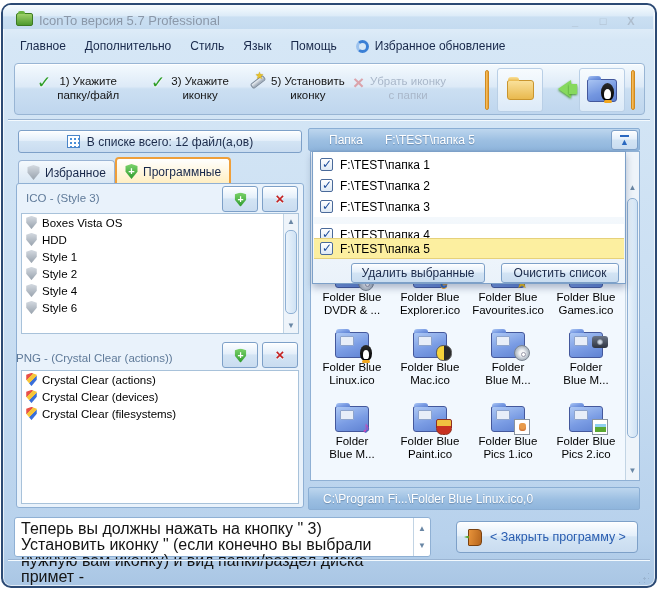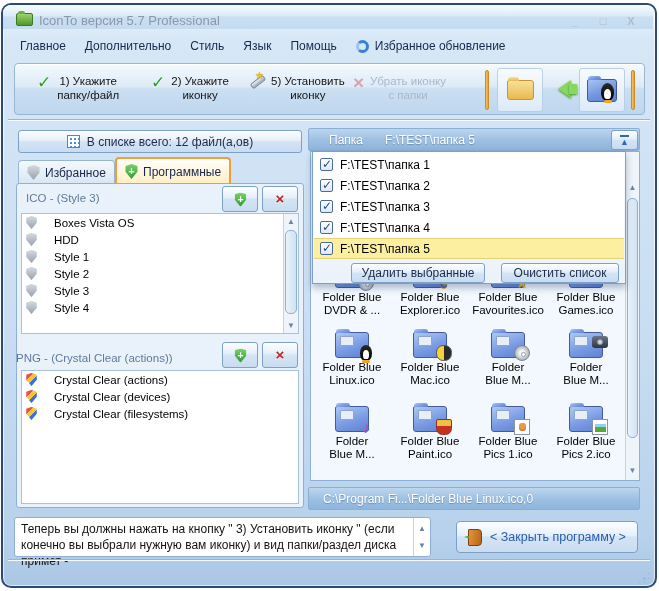--- a/index.html
+++ b/index.html
@@ -102,21 +102,21 @@
   .shield.multi { background:linear-gradient(135deg,#e85048 0 32%,#f5c53a 32% 55%,#3a6fd8 55% 80%,#8fd0f0 80%); }
   .plus-badge { position:absolute; right:-4px; bottom:-3px; font-size:10px; font-weight:bold;
     color:#18a818; text-shadow:0 0 2px #fff, 0 0 2px #fff; }
   .panel { position:absolute; left:16px; top:183px; width:288px; height:325px;
     background:#e9f2fb; border:1px solid #8fb0d4; border-radius:3px; }
   .sec-header { position:absolute; font-size:11.5px; color:#5f7a99; }
   .mini-btn { position:absolute; width:36px; height:26px; }
   .red-x { color:#c32222; font-size:15px; font-weight:bold; line-height:14px;
     text-shadow:0 1px 0 rgba(255,255,255,.8); }
   .list { position:absolute; background:#fff; border:1px solid #a8c2da; }
-  .list-item { display:flex; align-items:center; gap:16px; height:17px; padding-left:3px;
+  .list-item { display:flex; align-items:center; gap:4px; height:17px; padding-left:3px;
     font-size:11.5px; color:#000; }
   .list-item .shield { transform:scale(.88); }
 
   
   .vscroll { position:absolute; background:#eef4fa; border-left:1px solid #c2d4e4; }
   .vs-arrow { position:absolute; left:0; width:100%; height:15px; text-align:center;
     font-size:8px; color:#6a87a5; line-height:15px; }
   .vs-thumb { position:absolute; left:1px; right:1px; border:1px solid #8fb0d4; border-radius:5px;
     background:linear-gradient(90deg,#eaf3fb,#cfe2f4); }
 
@@ -182,21 +182,21 @@
   .folder-row.selected { background:#fcefa0; border-top:1px solid #e6d17a;
     border-bottom:1px solid #e6d17a; }
   .checkbox { width:13px; height:13px; border:1px solid #4a6a9a; border-radius:2px;
     background:linear-gradient(#fff,#dde8f4); position:relative; flex:0 0 auto; }
   .checkbox::after { content:"✓"; position:absolute; left:1px; top:-2px; font-size:12px;
     font-weight:bold; color:#1a4a9a; }
 
   
   .instruction { position:absolute; left:14px; top:517px; width:417px; height:40px;
     background:#fff; border:1px solid #8fb0d4; border-radius:3px; }
-  .instr-text { position:absolute; left:6px; top:3px; width:382px; font-size:12px;
+  .instr-text { position:absolute; left:6px; top:3px; width:382px; font-size:16px;
     line-height:16px; color:#141414; }
   .instr-scroll { position:absolute; right:0; top:0; bottom:0; width:17px;
     border-left:1px solid #c2d4e4; }
   .close-btn { position:absolute; left:456px; top:521px; width:182px; height:32px;
     border-radius:4px; gap:8px; font-size:12.5px; color:#2a5db0; }
   .door { position:relative; width:14px; height:17px;
     background:linear-gradient(100deg,#e8933a,#b5651d); border:1px solid #7a4210;
     border-radius:1px 4px 4px 1px; }
   .door::before { content:""; position:absolute; left:-5px; top:6px; width:8px; height:3px;
     background:#5aa832; clip-path:polygon(0 50%,60% 0,60% 100%); }
@@ -233,21 +233,21 @@
   </div>
 
   <div class="toolbar">
     <div class="tb-step" style="left:22px;top:10px;">
       <span class="big-check">✓</span>
       <span class="tb-label">1)  Укажите
 папку/файл</span>
     </div>
     <div class="tb-step" style="left:136px;top:10px;">
       <span class="big-check">✓</span>
-      <span class="tb-label">2)  Укажите
+      <span class="tb-label">3)  Укажите
 иконку</span>
     </div>
     <div class="tb-step" style="left:232px;top:10px;">
       <span class="wand">
         <span class="wand-star">★</span>
       </span>
       <span class="tb-label">5)  Установить
 иконку</span>
     </div>
     <div class="tb-step" style="left:338px;top:10px;">
@@ -321,27 +321,27 @@
     <div class="list-item">
         <span class="shield">
           <span class="plus-badge">+</span>
         </span>
         <span>Style 2</span>
       </div>
     <div class="list-item">
         <span class="shield">
           <span class="plus-badge">+</span>
         </span>
-        <span>Style 3</span>
+        <span>Style 4</span>
       </div>
     <div class="list-item">
         <span class="shield">
           <span class="plus-badge">+</span>
         </span>
-        <span>Style 4</span>
+        <span>Style 6</span>
       </div>
     <div class="vscroll" style="right:0;top:0;bottom:0;width:15px;">
       <span class="vs-arrow" style="top:0;">▲</span>
       <div class="vs-thumb" style="top:16px;height:84px;"></div>
       <span class="vs-arrow" style="bottom:0;">▼</span>
     </div>
   </div>
 
   <span class="sec-header" style="left:16px;top:352px;">PNG - (Crystal Clear (actions))</span>
   <div class="btn mini-btn" style="left:222px;top:342px;">
@@ -475,21 +475,21 @@
       <span>F:\TEST\папка 1</span>
     </div>
     <div class="folder-row" style="top:23px;">
       <span class="checkbox"></span>
       <span>F:\TEST\папка 2</span>
     </div>
     <div class="folder-row" style="top:44px;">
       <span class="checkbox"></span>
       <span>F:\TEST\папка 3</span>
     </div>
-    <div class="folder-row" style="top:65px;">
+    <div class="folder-row" style="top:72px;">
       <span class="checkbox"></span>
       <span>F:\TEST\папка 4</span>
     </div>
     <div class="folder-row selected" style="top:86px;">
       <span class="checkbox"></span>
       <span>F:\TEST\папка 5</span>
     </div>
     <div class="btn" style="position:absolute;left:38px;top:111px;width:134px;height:20px;">Удалить выбранные</div>
     <div class="btn" style="position:absolute;left:188px;top:111px;width:118px;height:20px;">Очистить список</div>
   </div>

